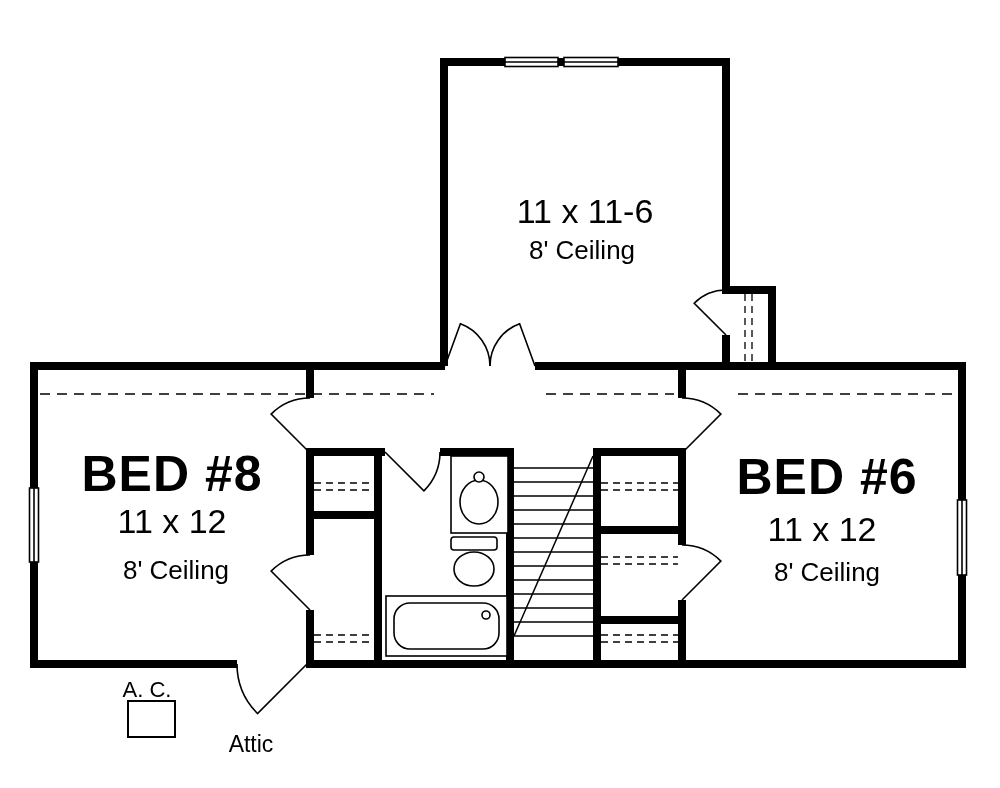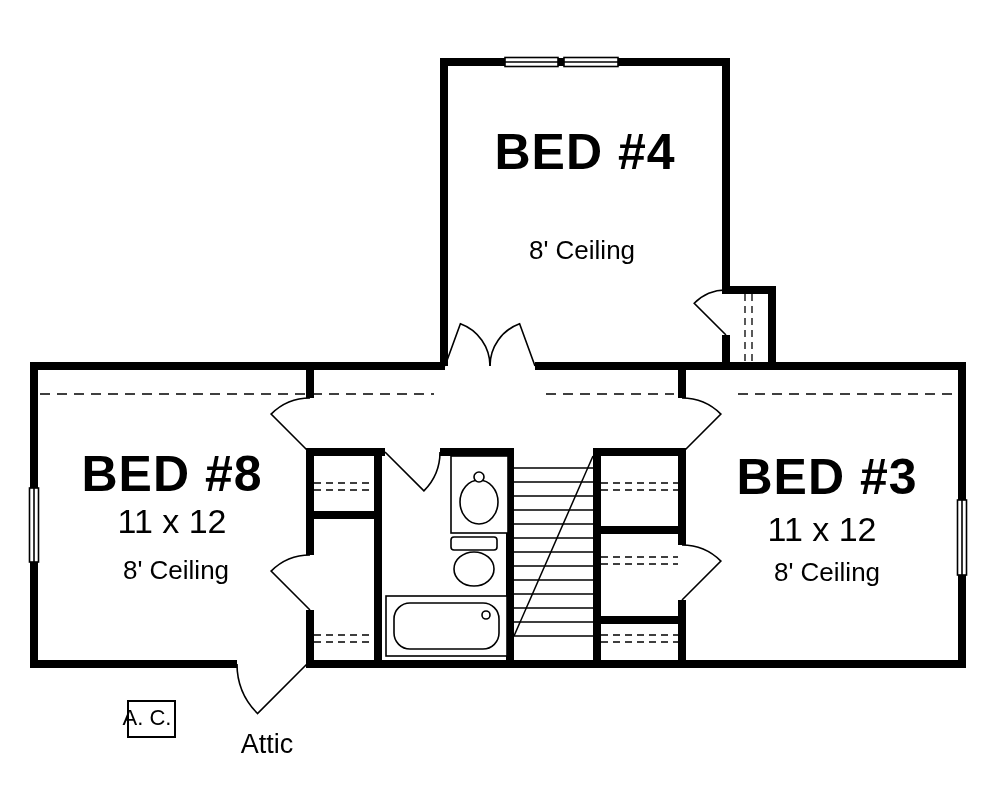--- a/index.html
+++ b/index.html
@@ -34,25 +34,23 @@
     letter-spacing: 1px;
   }
   .room-dims {
     font-size: 34px;
   }
   .room-ceiling {
     font-size: 26px;
   }
   .ac-label {
     font-size: 22px;
-    margin-top: 28px;
   }
   .attic-label {
-    font-size: 27px;
-    margin-left: 16px;
+    font-size: 23px;
   }
 </style>
 </head>
 <body>
 
 <div class="plan">
 
   <svg width="1000" height="788" viewBox="0 0 1000 788">
 
     <g stroke="#000000" stroke-width="8" fill="none" stroke-linecap="butt">
@@ -149,27 +147,27 @@
       <g>
         <rect x="386" y="596" width="121" height="60"></rect>
         <rect x="394" y="603" width="105" height="46" rx="16"></rect>
         <circle cx="486" cy="615" r="4"></circle>
       </g>
     </g>
 
     <rect x="128" y="701" width="47" height="36" stroke="#000000" stroke-width="2" fill="#ffffff"></rect>
   </svg>
 
-  <div class="label room-name" style="left:585px; top:152px;">BED #4</div>
+  <div class="label room-dims" style="left:585px; top:211px;">11 x 11-6</div>
   <div class="label room-ceiling" style="left:582px; top:250px;">8' Ceiling</div>
 
   <div class="label room-name" style="left:172px; top:474px;">BED #8</div>
   <div class="label room-dims" style="left:172px; top:521px;">11 x 12</div>
   <div class="label room-ceiling" style="left:176px; top:570px;">8' Ceiling</div>
 
-  <div class="label room-name" style="left:827px; top:477px;">BED #3</div>
+  <div class="label room-name" style="left:827px; top:477px;">BED #6</div>
   <div class="label room-dims" style="left:822px; top:529px;">11 x 12</div>
   <div class="label room-ceiling" style="left:827px; top:572px;">8' Ceiling</div>
 
   <div class="label ac-label" style="left:147px; top:690px;">A. C.</div>
   <div class="label attic-label" style="left:251px; top:744px;">Attic</div>
 
 </div>
 
 </body></html>

